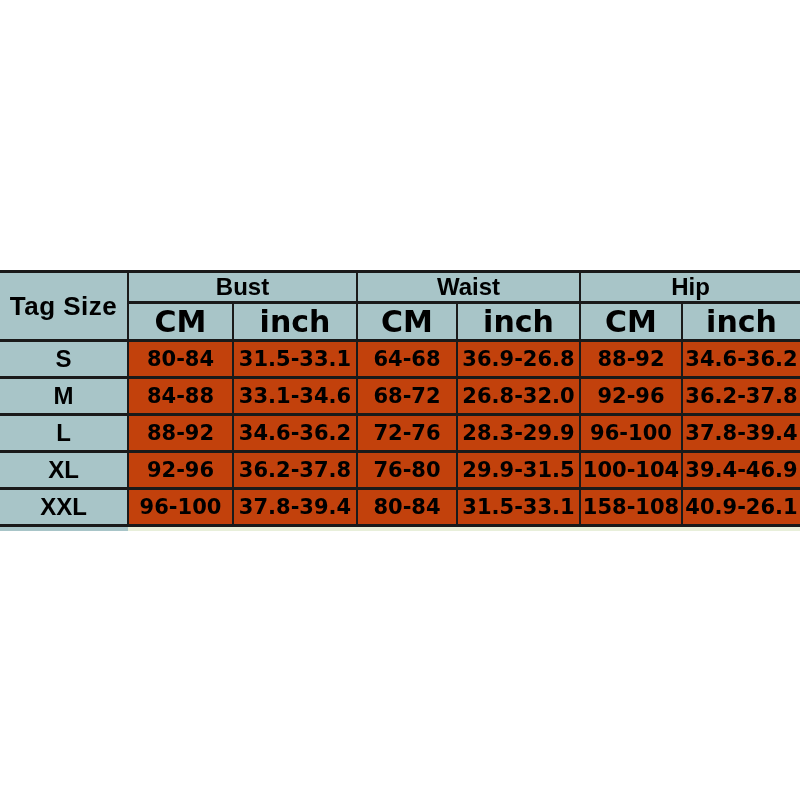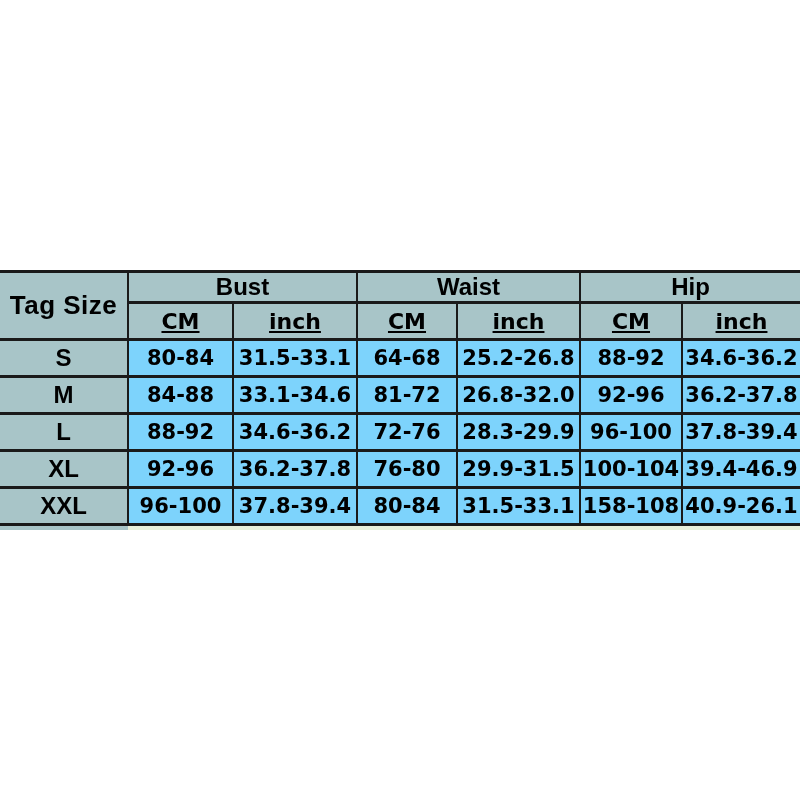--- a/index.html
+++ b/index.html
@@ -42,35 +42,34 @@
     font-weight: bold;
     overflow: hidden;
     white-space: nowrap;
   }
   table.size-chart tr td:first-child { border-left: none; }
   table.size-chart tr td:last-child  { border-right: none; }
 
   
   td.hdr  { background: #a8c5c8; }
   
-  td.val  { background: #7dd3fc; }
+  td.val  { background: #c2410c; }
 
   td.corner {
     font-size: 26px;
     letter-spacing: 0.5px;
   }
   td.group {
     font-size: 24px;
     border-bottom-width: 2px;
   }
   td.unit {
     font-family: "DejaVu Sans", sans-serif;
-    font-size: 22px;
+    font-size: 30px;
     border-top-width: 2px;
-    text-decoration: underline;
   }
   td.tag {
     font-size: 24px;
   }
   td.num {
     font-family: "DejaVu Sans", sans-serif;
     font-size: 21px;
   }
   tr.r-group { height: 30px; }
   tr.r-unit  { height: 37px; }
@@ -113,29 +112,29 @@
         <td class="hdr unit">CM</td>
         <td class="hdr unit">inch</td>
         <td class="hdr unit">CM</td>
         <td class="hdr unit">inch</td>
       </tr>
       <tr class="r-data">
         <td class="hdr tag">S</td>
         <td class="val num">80-84</td>
         <td class="val num">31.5-33.1</td>
         <td class="val num">64-68</td>
-        <td class="val num">25.2-26.8</td>
+        <td class="val num">36.9-26.8</td>
         <td class="val num">88-92</td>
         <td class="val num">34.6-36.2</td>
       </tr>
       <tr class="r-data">
         <td class="hdr tag">M</td>
         <td class="val num">84-88</td>
         <td class="val num">33.1-34.6</td>
-        <td class="val num">81-72</td>
+        <td class="val num">68-72</td>
         <td class="val num">26.8-32.0</td>
         <td class="val num">92-96</td>
         <td class="val num">36.2-37.8</td>
       </tr>
       <tr class="r-data">
         <td class="hdr tag">L</td>
         <td class="val num">88-92</td>
         <td class="val num">34.6-36.2</td>
         <td class="val num">72-76</td>
         <td class="val num">28.3-29.9</td>

